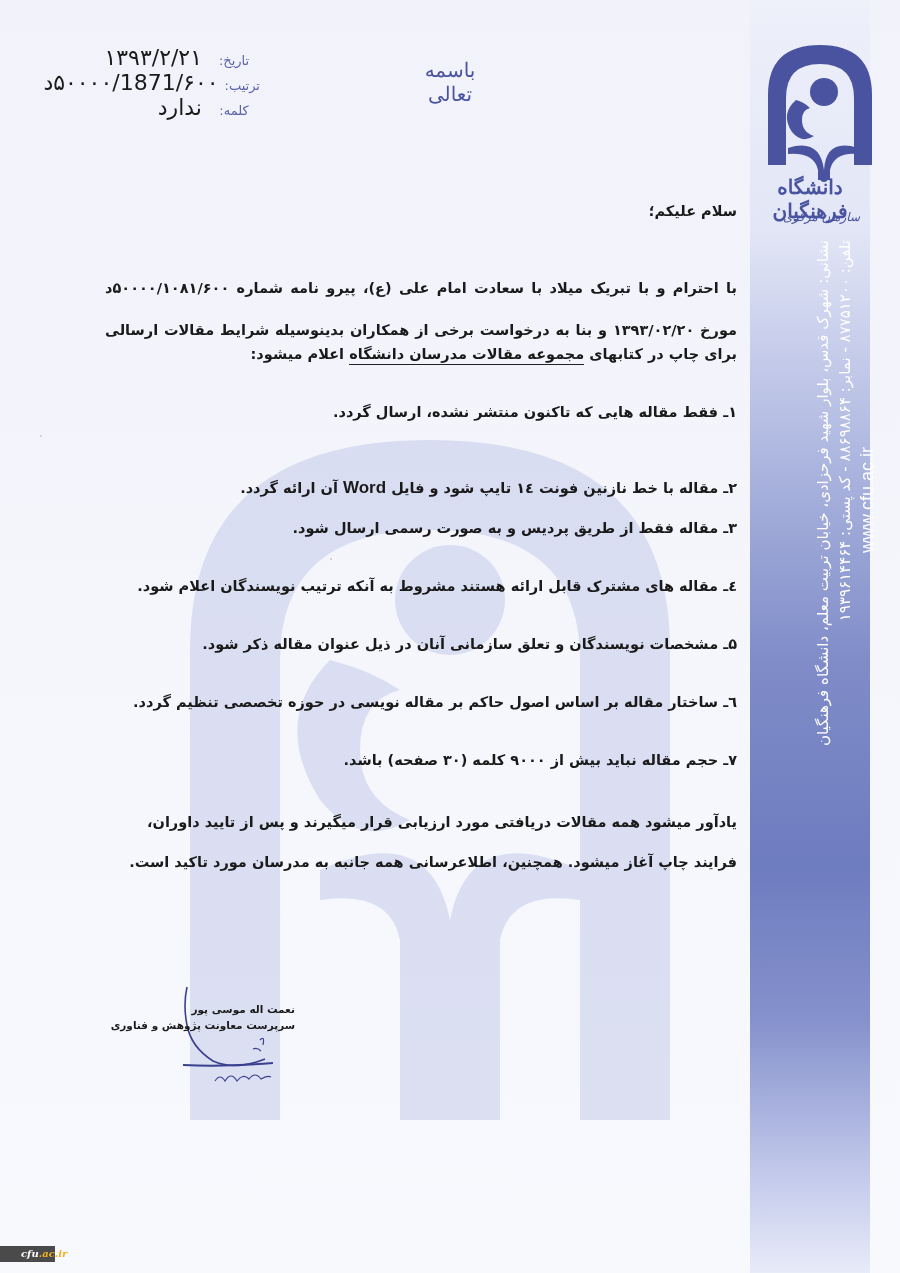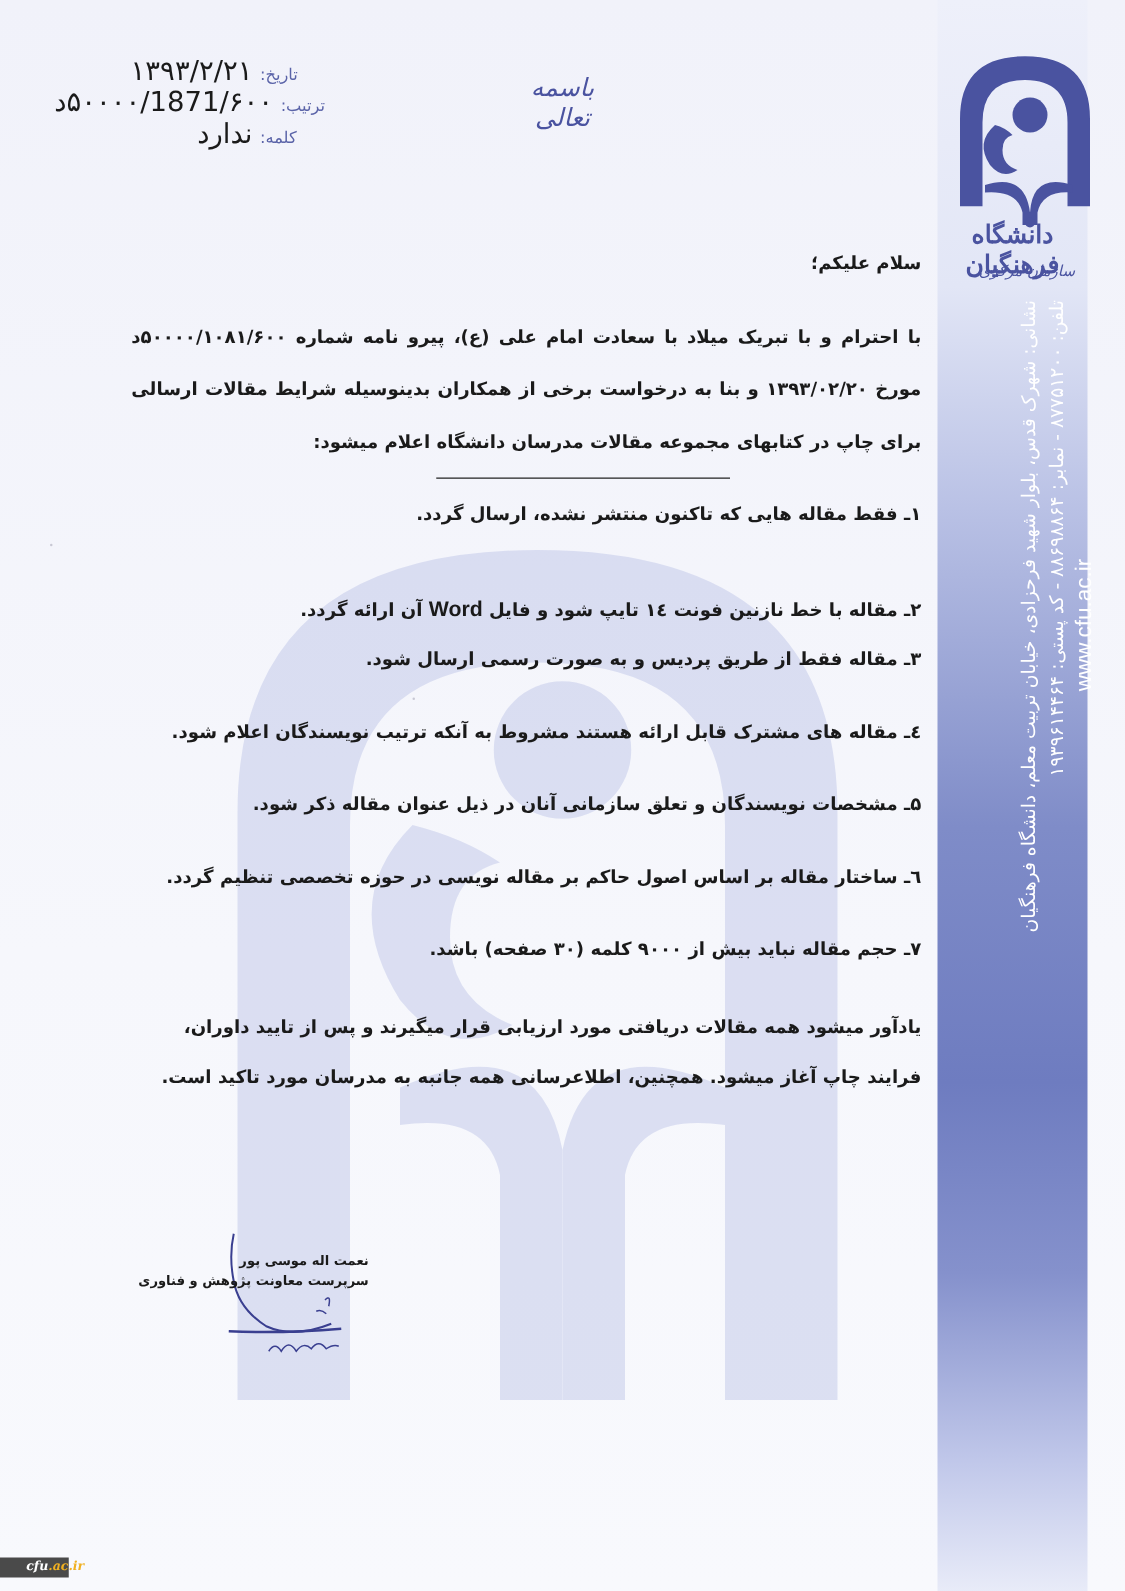--- a/index.html
+++ b/index.html
@@ -50,37 +50,37 @@
     
     .watermark {
       position: absolute; left: 150px; top: 400px; width: 560px; height: 720px; opacity: 0.22;
     }
 
     
     .meta {
       position: absolute; left: 90px; top: 45px; width: 170px; direction: rtl;
     }
     .meta-row { display: flex; align-items: baseline; justify-content: flex-start; height: 25px; }
-    .meta-label { font-family: "DejaVu Sans", sans-serif; color: #5a63a8; font-size: 13px; width: 52px; text-align: left; }
+    .meta-label { font-family: "DejaVu Sans", sans-serif; color: #5a63a8; font-size: 13px; width: 52px; text-align: center; }
     .meta-value { font-family: "DejaVu Sans", sans-serif; font-size: 22px; color: #1a1a1a; padding-right: 6px; white-space: nowrap; }
 
     .bismillah {
       position: absolute; left: 400px; top: 58px; width: 100px; text-align: center;
-      font-family: "DejaVu Serif", serif; color: #4a53a0; font-size: 20px; font-style: italic; direction: rtl;
+      font-family: "DejaVu Serif", serif; color: #4a53a0; font-size: 20px; direction: rtl;
     }
 
     
     .body {
       position: absolute; left: 105px; top: 200px; width: 632px; direction: rtl; text-align: right;
       font-family: "DejaVu Sans", sans-serif; font-weight: bold; font-size: 14.5px; color: #1a1a1a;
     }
     .greeting { position: absolute; right: 0; top: 3px; white-space: nowrap; }
     .para-line { position: absolute; right: 0; white-space: nowrap; }
-    .para-line.justify { left: 0; text-align: justify; text-align-last: justify; }
-    .underlined { border-bottom: 1.5px solid #222; padding-bottom: 20px; }
+    .para-line.justify { left: 0; text-align: justify; text-align-last: justify; margin-top: 18px; }
+    .underlined { border-bottom: 1.5px solid #222; padding-bottom: 2px; }
     .word-en { font-family: "Liberation Sans", sans-serif; font-weight: bold; font-size: 17px; }
 
     .item { position: absolute; right: 0; white-space: nowrap; }
 
     
     .signature { position: absolute; left: 125px; top: 985px; width: 190px; height: 100px; }
     .sig-name { position: absolute; left: 165px; top: 1003px; width: 130px; text-align: right; direction: rtl;
       font-family: "DejaVu Sans", sans-serif; font-weight: bold; font-size: 10.5px; white-space: nowrap; }
     .sig-title { position: absolute; left: 118px; top: 1019px; width: 177px; text-align: center; direction: rtl;
       font-family: "DejaVu Sans", sans-serif; font-weight: bold; font-size: 10.5px; white-space: nowrap; }

